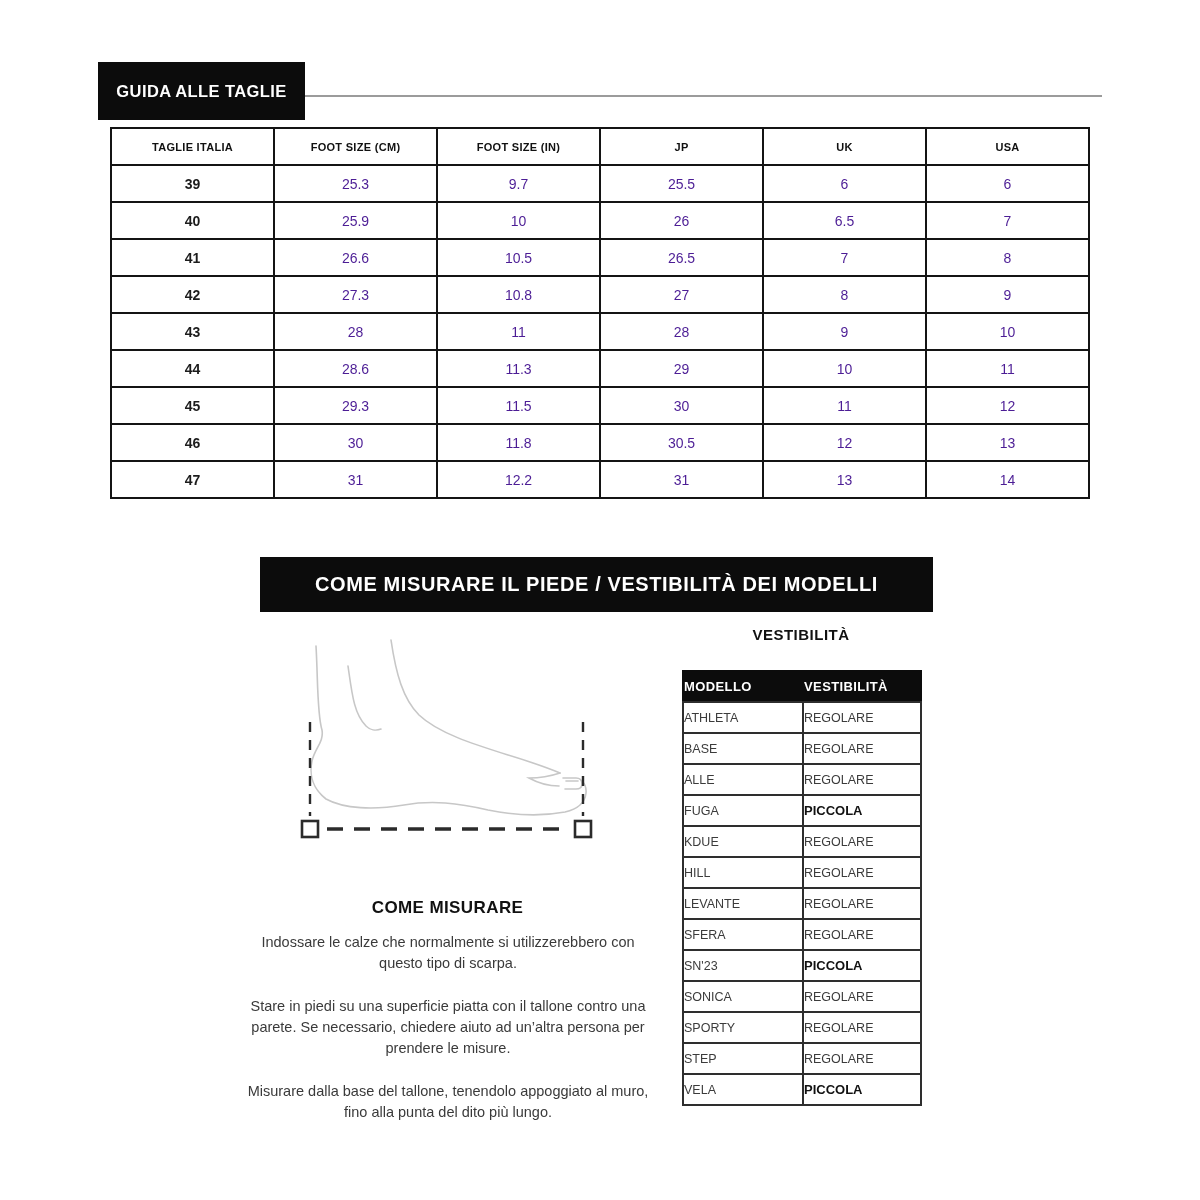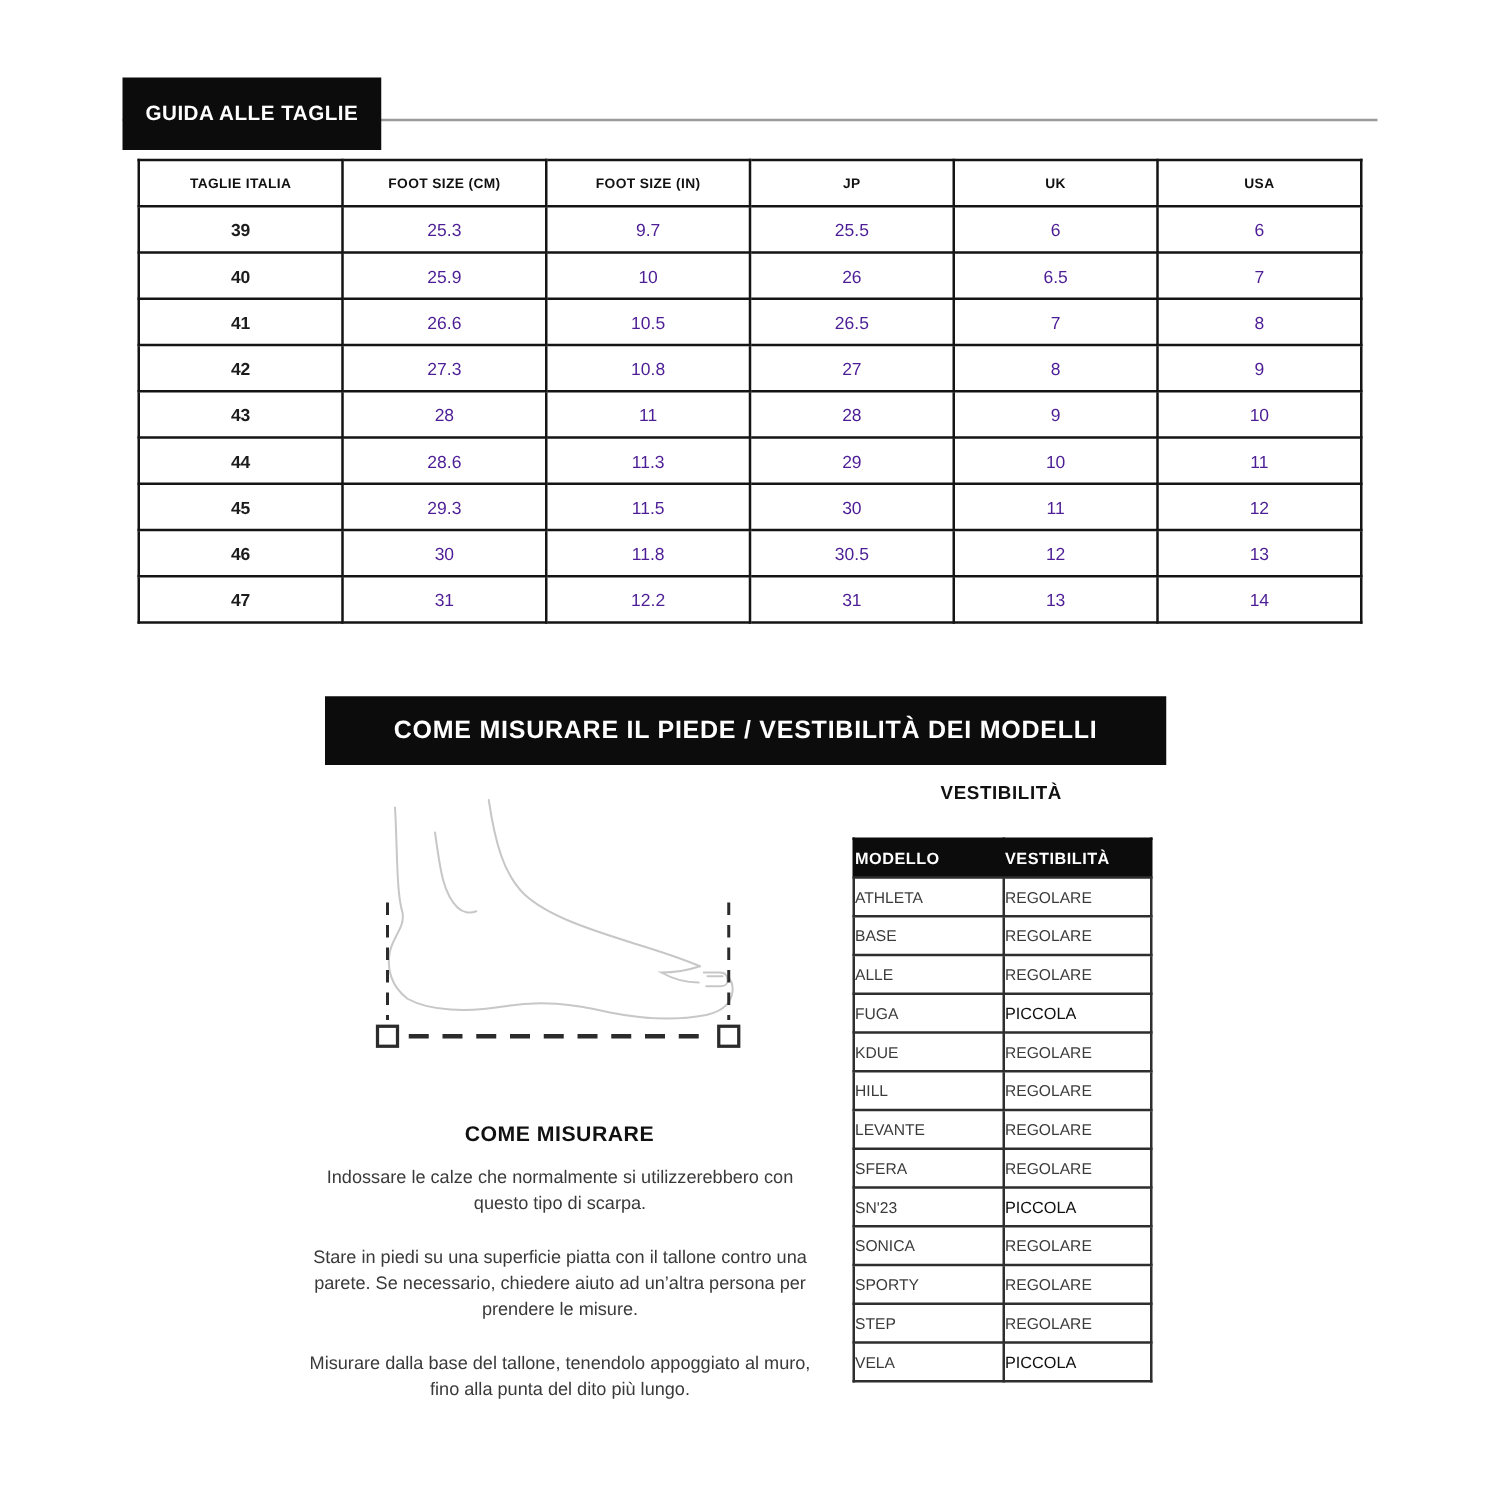--- a/index.html
+++ b/index.html
@@ -80,21 +80,21 @@
   table.fit-table th, table.fit-table td {
     border: 2px solid #2e2e2e; height: 31px;
     text-align: left; vertical-align: middle;
   }
   table.fit-table th {
     background: #0c0c0c; color: #ffffff;
     font-size: 13px; font-weight: bold; letter-spacing: 0.4px;
     border-color: #0c0c0c; border-bottom-color: #2e2e2e;
   }
   table.fit-table td { font-size: 12.5px; color: #3b3b3b; }
-  table.fit-table td.fit-bold { font-weight: normal; color: #111111; font-size: 13px; }
+  table.fit-table td.fit-bold { font-weight: bold; color: #111111; font-size: 13px; }
 </style>
 </head>
 <body>
 
 <div class="header-rule"></div>
 <div class="tab-header">
   <span>GUIDA ALLE TAGLIE</span>
 </div>
 
 <div class="size-table-wrap">

